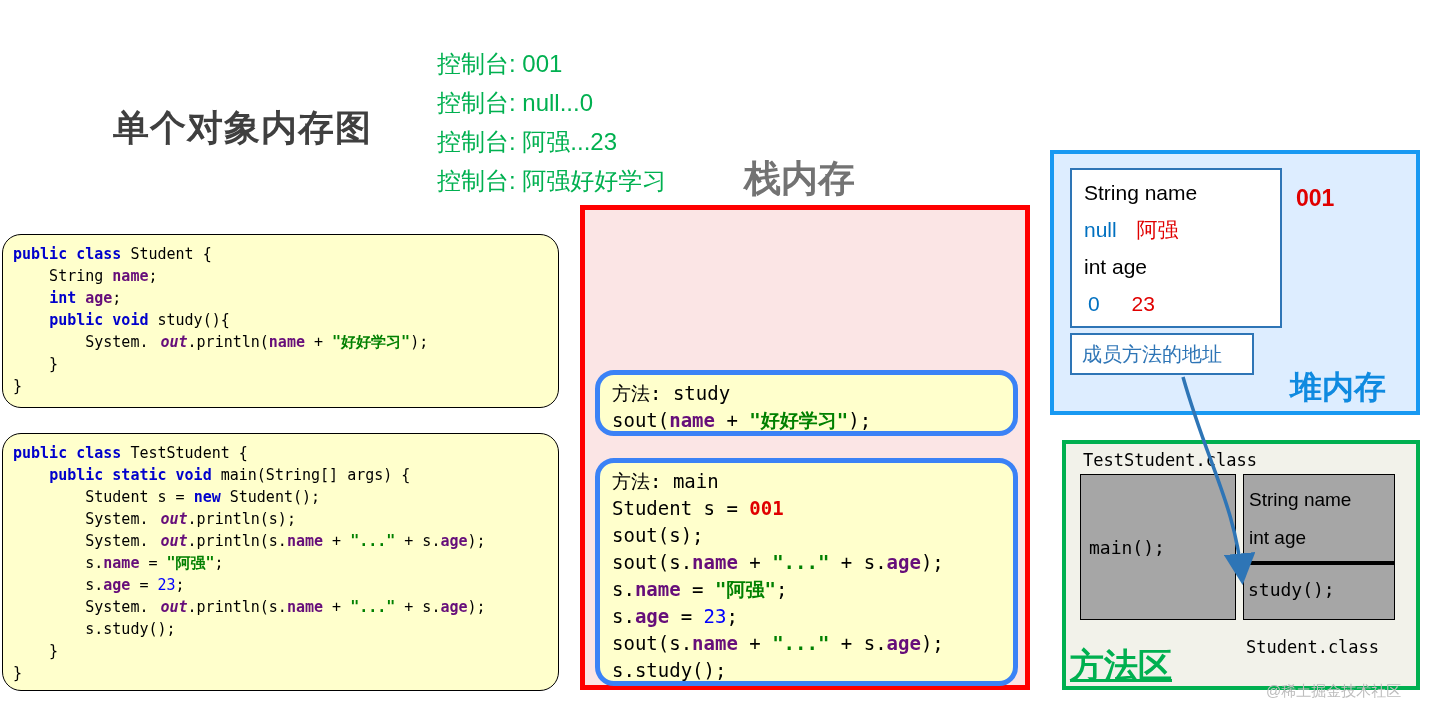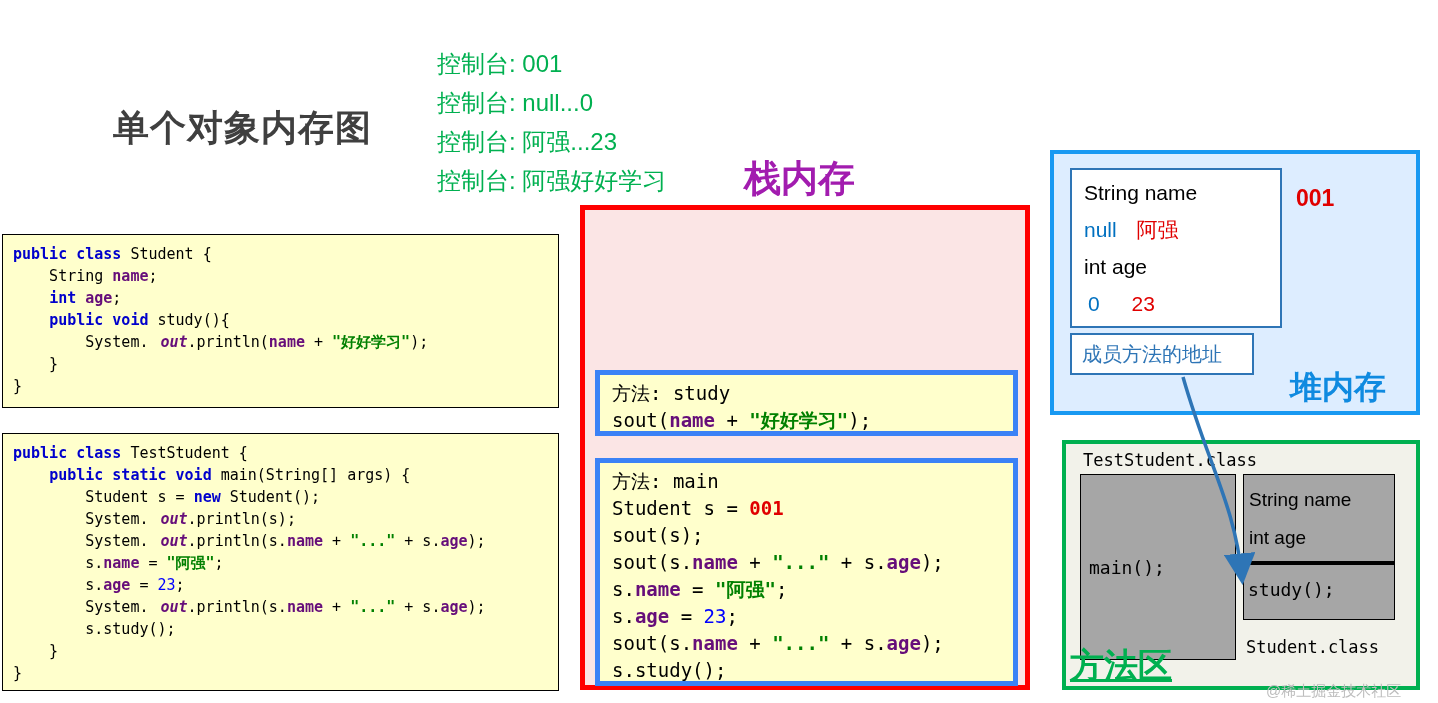--- a/index.html
+++ b/index.html
@@ -5,54 +5,54 @@
   * { margin:0; padding:0; box-sizing:border-box; }
   html,body { background:#fff; }
   body { font-family:"Liberation Sans", sans-serif; }
   .canvas { position:relative; width:1438px; height:703px; background:#fff; overflow:hidden; }
 
   .title { position:absolute; left:113px; top:104px; font-size:36px; font-weight:bold; color:#3f3f3f; letter-spacing:1px; }
 
   .console { position:absolute; left:437px; top:44px; color:#00b050; font-size:24px; }
   .console-line { height:39px; line-height:39px; }
 
-  .code { font-family:"DejaVu Sans Mono", monospace; white-space:pre; }
+  .code { font-family:"DejaVu Sans Mono", monospace; white-space:pre;border-radius:19px; }
   .t-p { color:#000; }
   .t-k { color:#0000cc; font-weight:bold; }
   .t-m { color:#660e7a; font-weight:bold; }
   .t-s { color:#008000; font-weight:bold; }
   .t-n { color:#0000ff; }
   .t-i { color:#660e7a; font-weight:bold; font-style:italic;margin-left:12px; }
   .t-r { color:#e00000; font-weight:bold; }
 
   .codeblock { position:absolute; left:2px; width:557px; background:#ffffcc; border:1px solid #000; padding:8px 10px; font-size:15px; line-height:22px; }
   .codeblock1 { top:234px; height:174px; }
   .codeblock2 { top:433px; height:258px; }
 
-  .stack-label { position:absolute; left:744px; top:154px; font-size:37px; font-weight:bold; color:#a21caf; }
+  .stack-label { position:absolute; left:744px; top:154px; font-size:37px; font-weight:bold; color:#737373; }
   .stack-box { position:absolute; left:580px; top:205px; width:450px; height:485px; border:5px solid #ff0000; background:#fbe5e5; }
   .frame { position:absolute; left:10px; width:423px; background:#ffffcc; border:5px solid #3b82f6; padding:5px 12px; font-size:19px; line-height:27px; }
   .frame-study { top:160px; height:66px; }
   .frame-main { top:248px; height:228px; }
 
   .heap-box { position:absolute; left:1050px; top:150px; width:370px; height:265px; border:4px solid #1899f2; background:#ddedff; }
   .obj-box { position:absolute; left:16px; top:14px; width:212px; height:160px; background:#fff; border:2px solid #2e75b6; padding:4px 12px; font-size:21px; color:#000; }
   .obj-line { height:37px; line-height:37px; }
   .dv { color:#0070c0; }
   .val { color:#e00000; }
   .addr-box { position:absolute; left:16px; top:179px; width:184px; height:42px; line-height:38px; background:#fff; border:2px solid #2e75b6; color:#2e75b6; font-size:20px; padding-left:10px; }
   .heap-addr { position:absolute; left:242px; top:31px; font-size:23px; font-weight:bold; color:#e00000; }
   .heap-label { position:absolute; left:236px; top:212px; font-size:32px; font-weight:bold; color:#0f8ae0; }
 
   .method-box { position:absolute; left:1062px; top:440px; width:358px; height:250px; border:4px solid #00b050; background:#f2f2ea; }
   .mclass-label { position:absolute; font-family:"DejaVu Sans Mono", monospace; font-size:17px; color:#000; }
   .test-class-label { left:17px; top:6px; }
   .student-class-label { left:180px; top:193px; }
   .gray-box { position:absolute; background:#a6a6a6; border:1px solid #000; }
-  .main-block { left:14px; top:30px; width:156px; height:186px; display:flex; align-items:center; }
+  .main-block { left:14px; top:30px; width:156px; height:146px; display:flex; align-items:center; }
   .main-block .mono-lbl { padding-left:8px; }
   .mono-lbl { font-family:"DejaVu Sans Mono", monospace; font-size:18px; color:#000; }
   .student-block { left:177px; top:30px; width:152px; height:146px; }
   .student-fields { height:90px; border-bottom:4px solid #000; padding:6px 5px 0 5px; font-size:19px; }
   .student-fields div { line-height:38px; }
   .study-row { height:50px; line-height:50px; padding-left:4px; }
   .ma-label { position:absolute; left:4px; top:199px; font-size:34px; font-weight:bold; color:#00b050;text-decoration:underline; }
 
   .arrow-layer { position:absolute; left:0; top:0; width:1438px; height:703px; pointer-events:none; z-index:50; }
   .watermark { position:absolute; left:1266px; top:682px; font-size:15px; color:#bdbdbd; z-index:60; }

